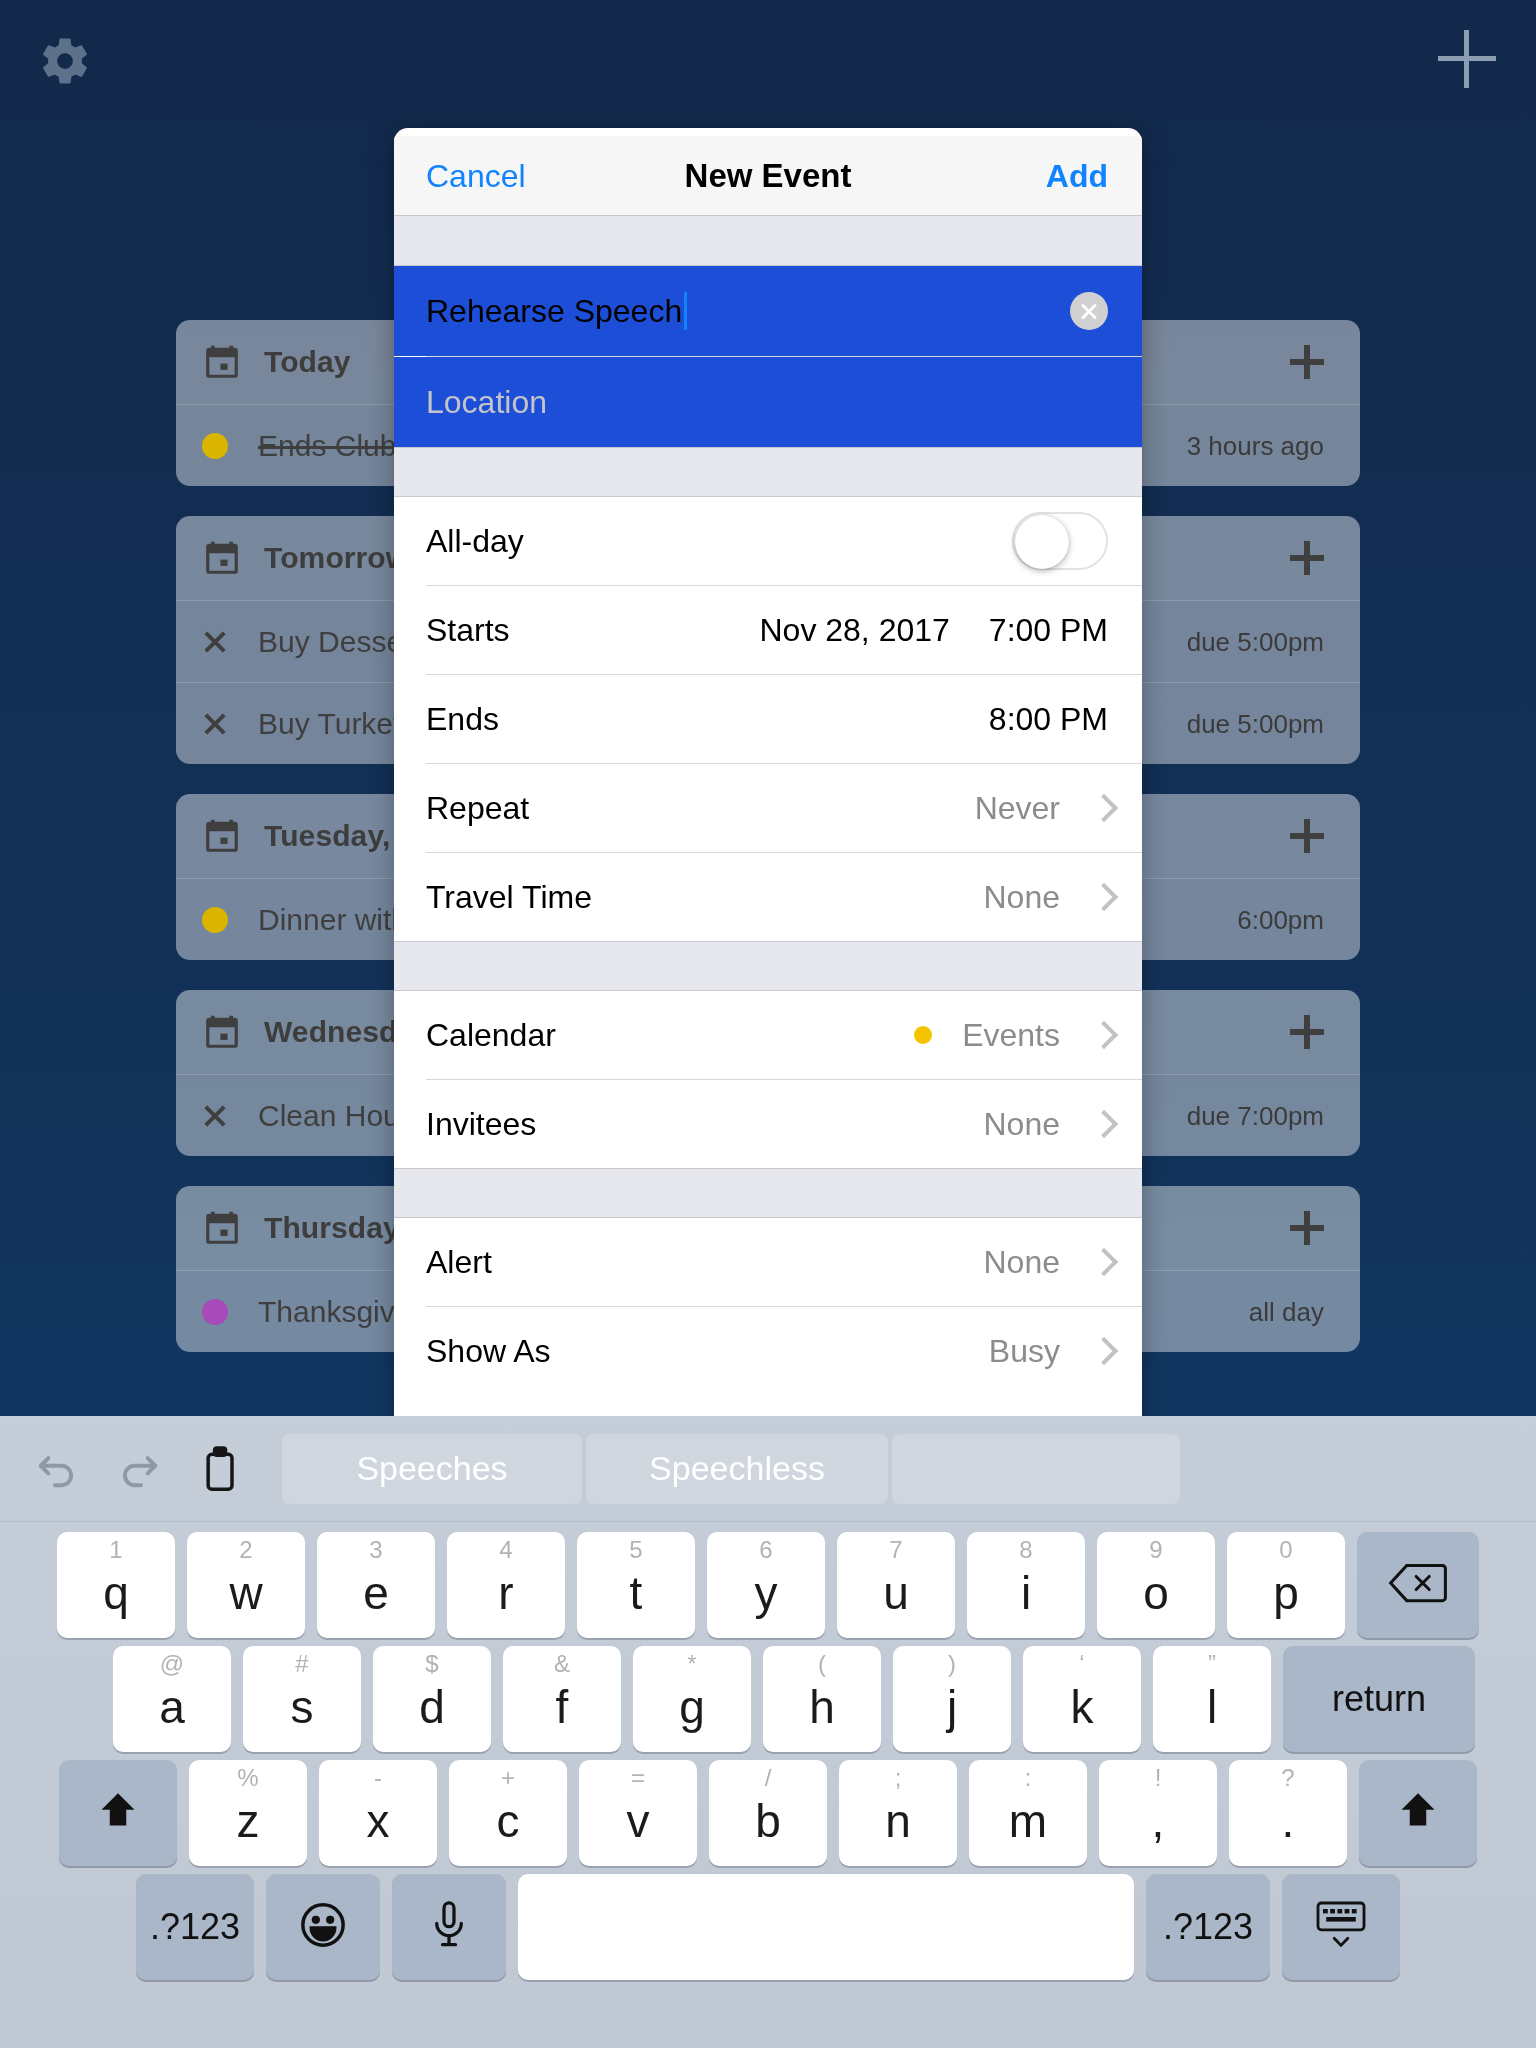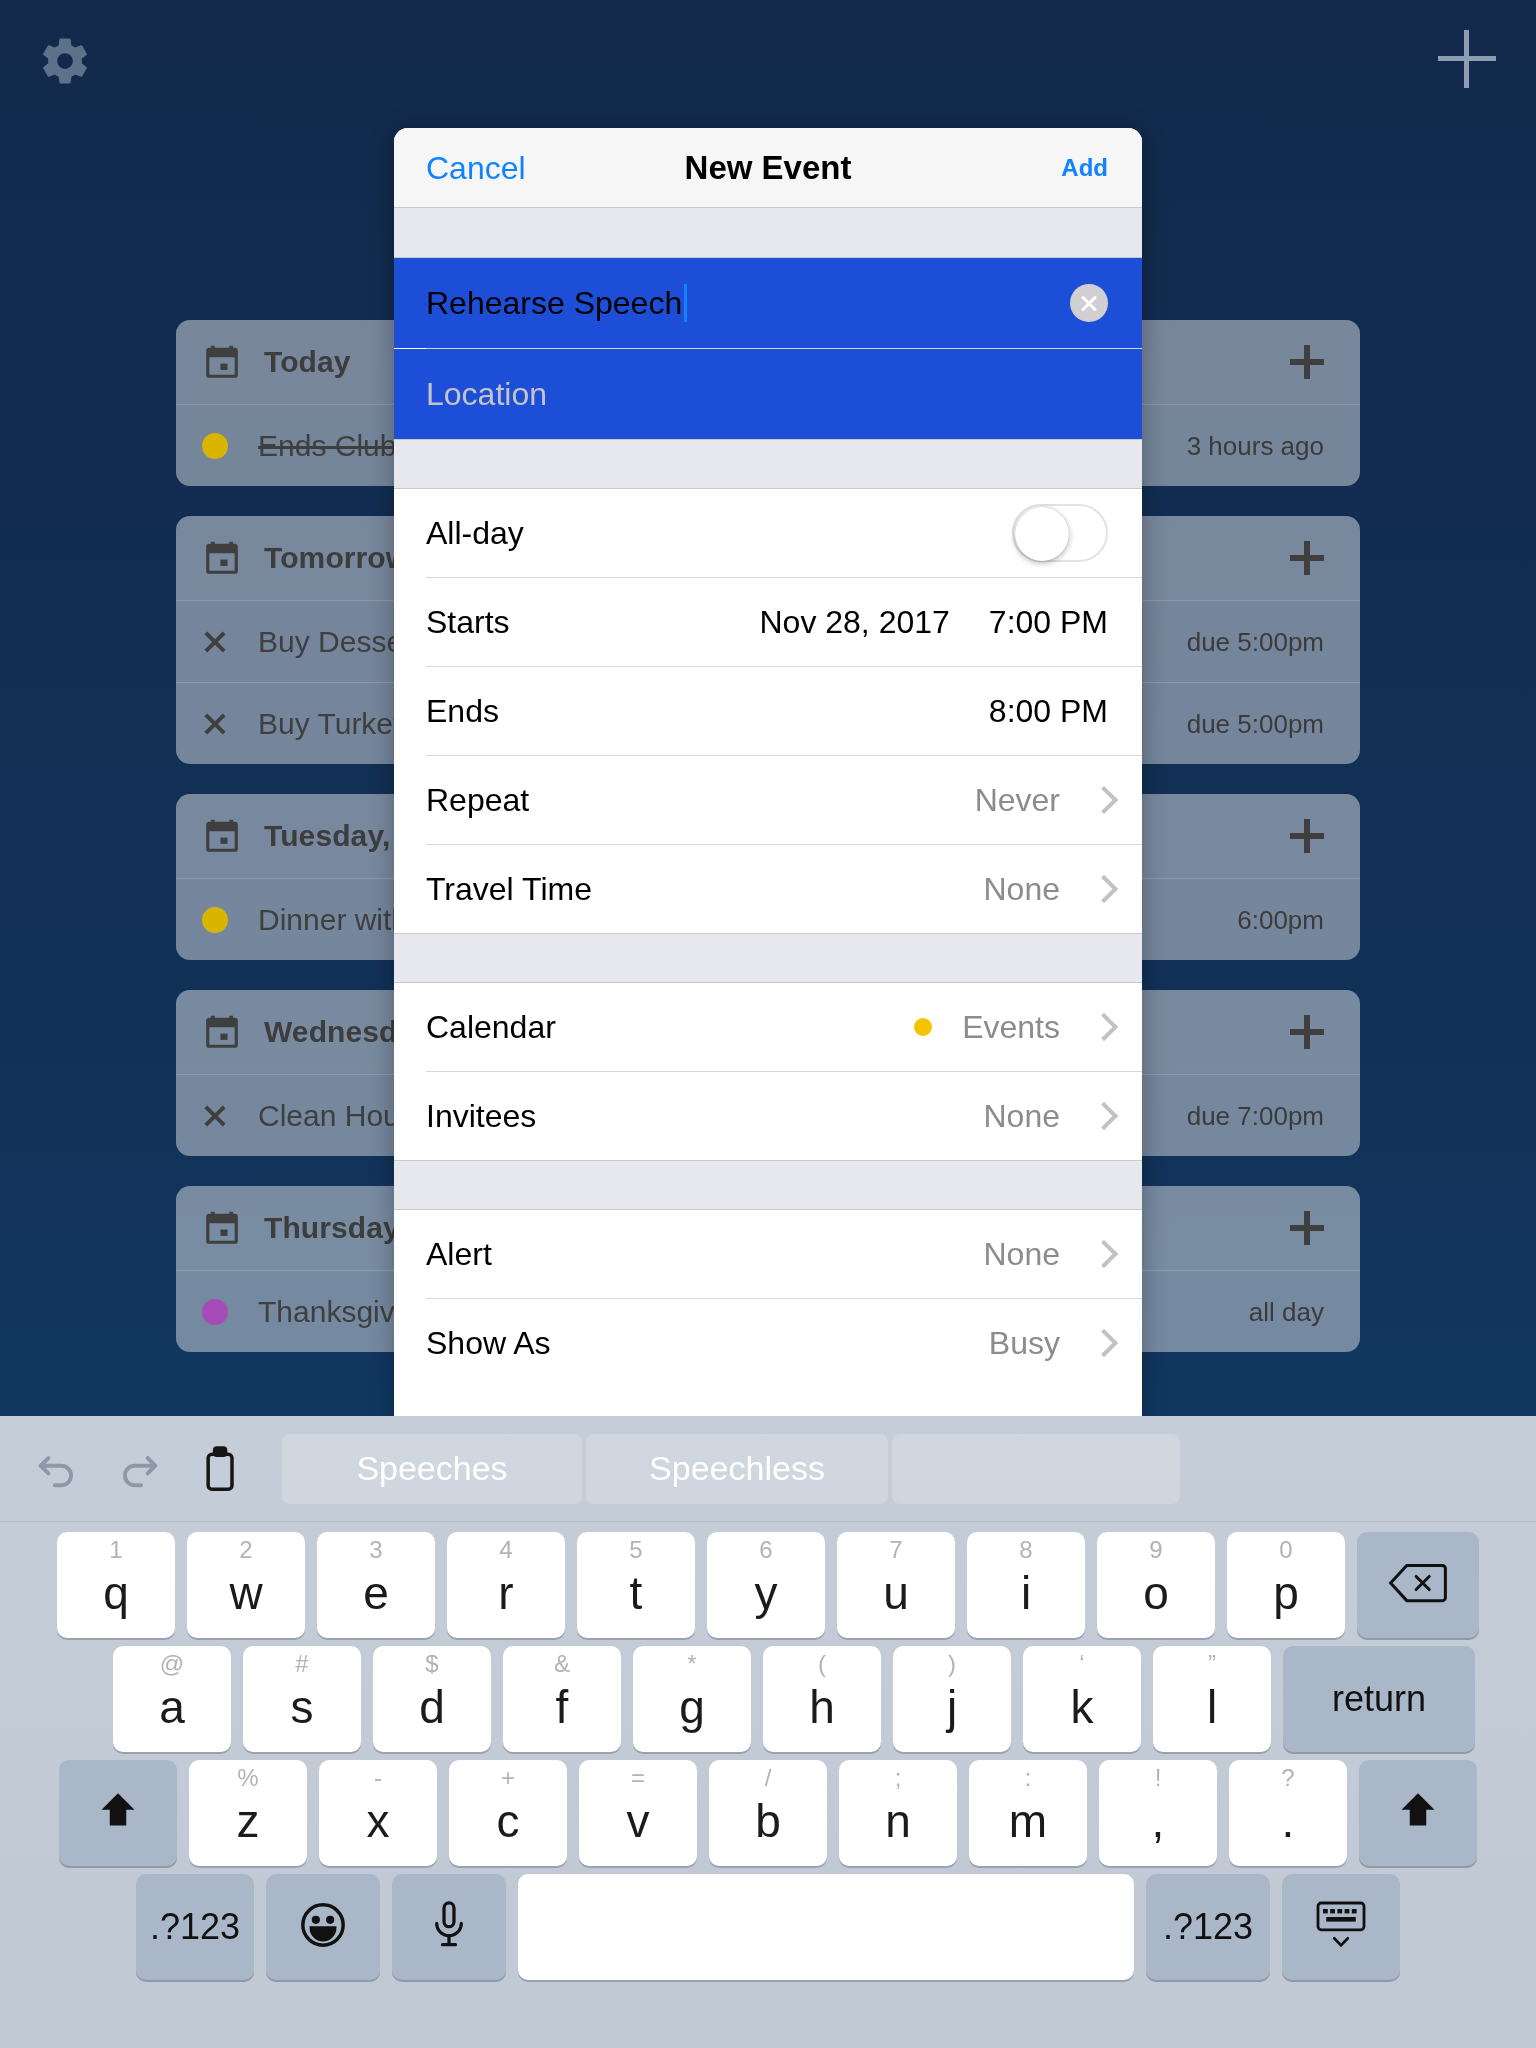--- a/index.html
+++ b/index.html
@@ -118,29 +118,30 @@
     border-radius: 14px 14px 0 0;
     overflow: hidden;
     box-shadow: 0 4px 26px rgba(0,0,0,.30);
   }
   #modal-header {
     position: relative;
     height: 80px;
     background: #f6f6f7;
     display: flex; align-items: center; justify-content: center;
     border-bottom: 1px solid #c9c9cd;
+    margin-top: 8px;
   }
   #modal-title { font-size: 33px; font-weight: bold; color: #000; }
   #cancel-btn {
     position: absolute; left: 32px; top: 50%; transform: translateY(-50%);
     font-size: 32px; color: #1283ff;
   }
   #add-btn {
     position: absolute; right: 34px; top: 50%; transform: translateY(-50%);
-    font-size: 24px; color: #1283ff; font-weight: bold;
+    font-size: 32px; color: #1283ff; font-weight: bold;
   }
   .gap {
     height: 50px; background: #e7e8ed;
     border-bottom: 1px solid #c9c9cd;
     border-top: 1px solid #c9c9cd;
   }
   .gap.first { border-top: none; }
   .field-row {
     position: relative;
     height: 90px;

